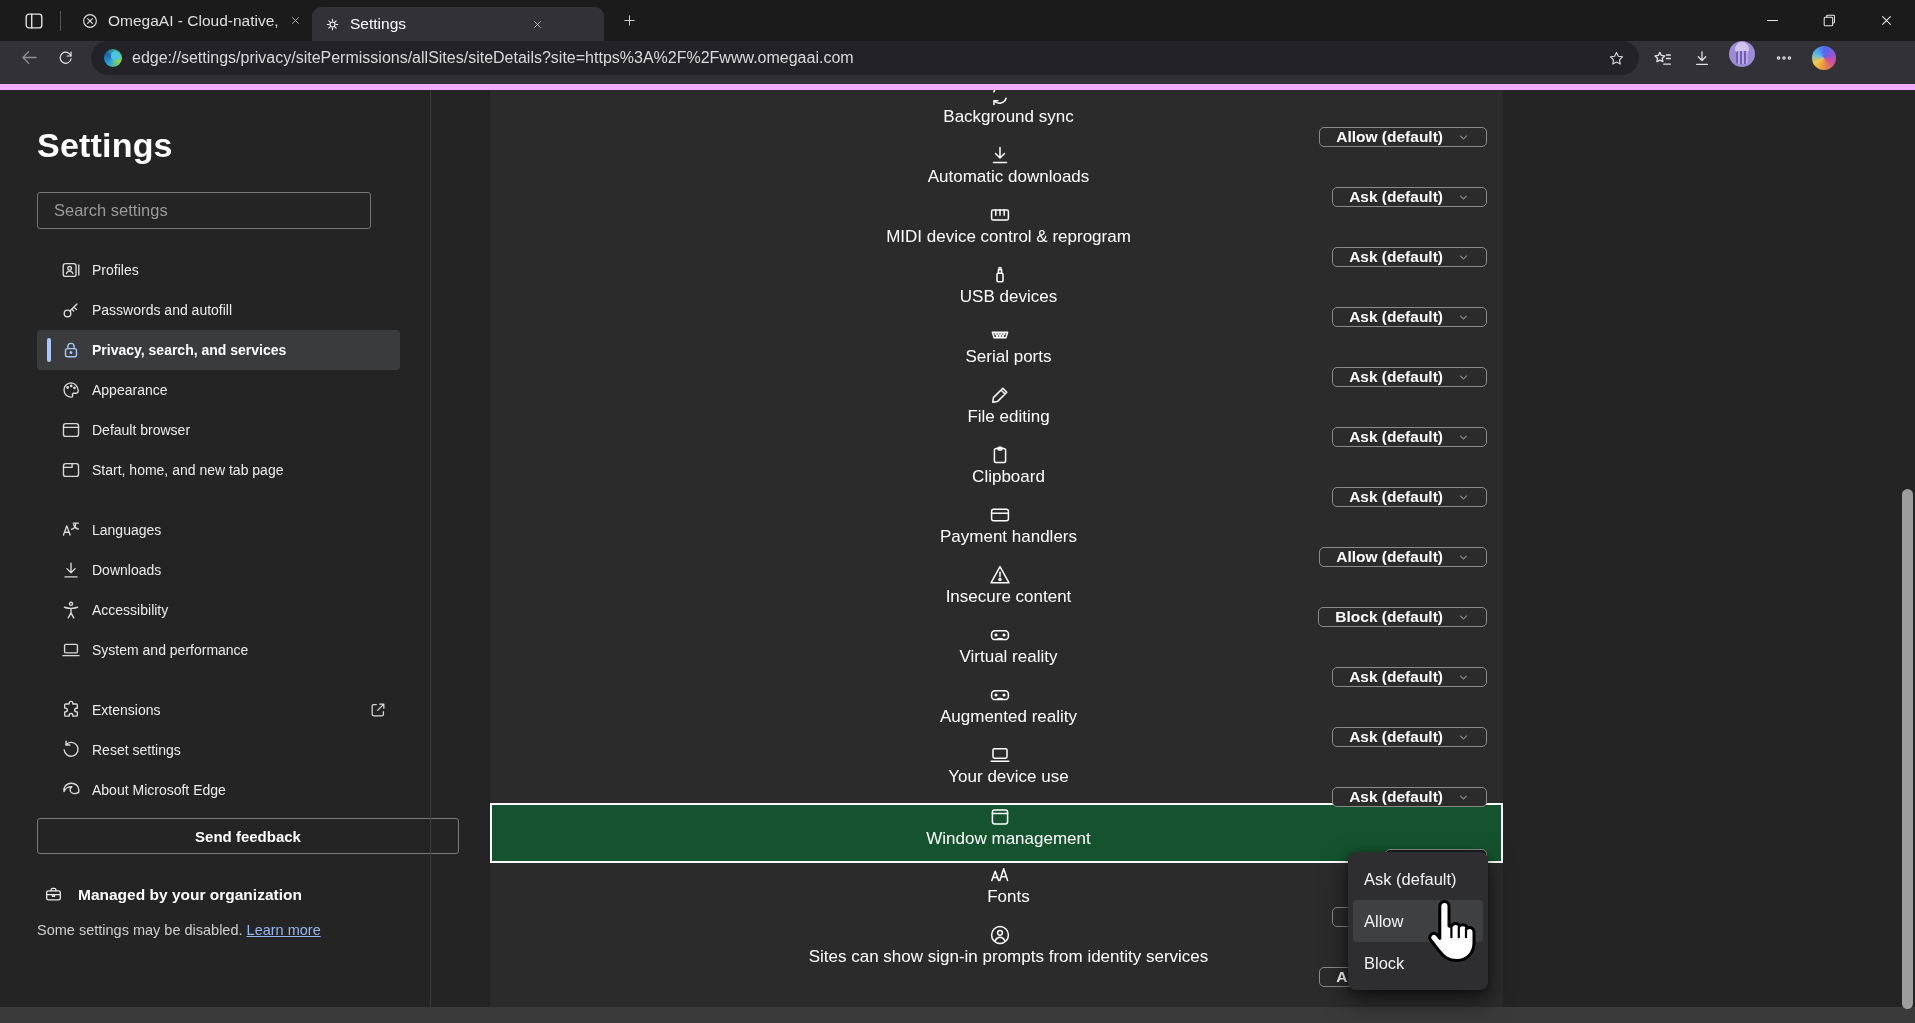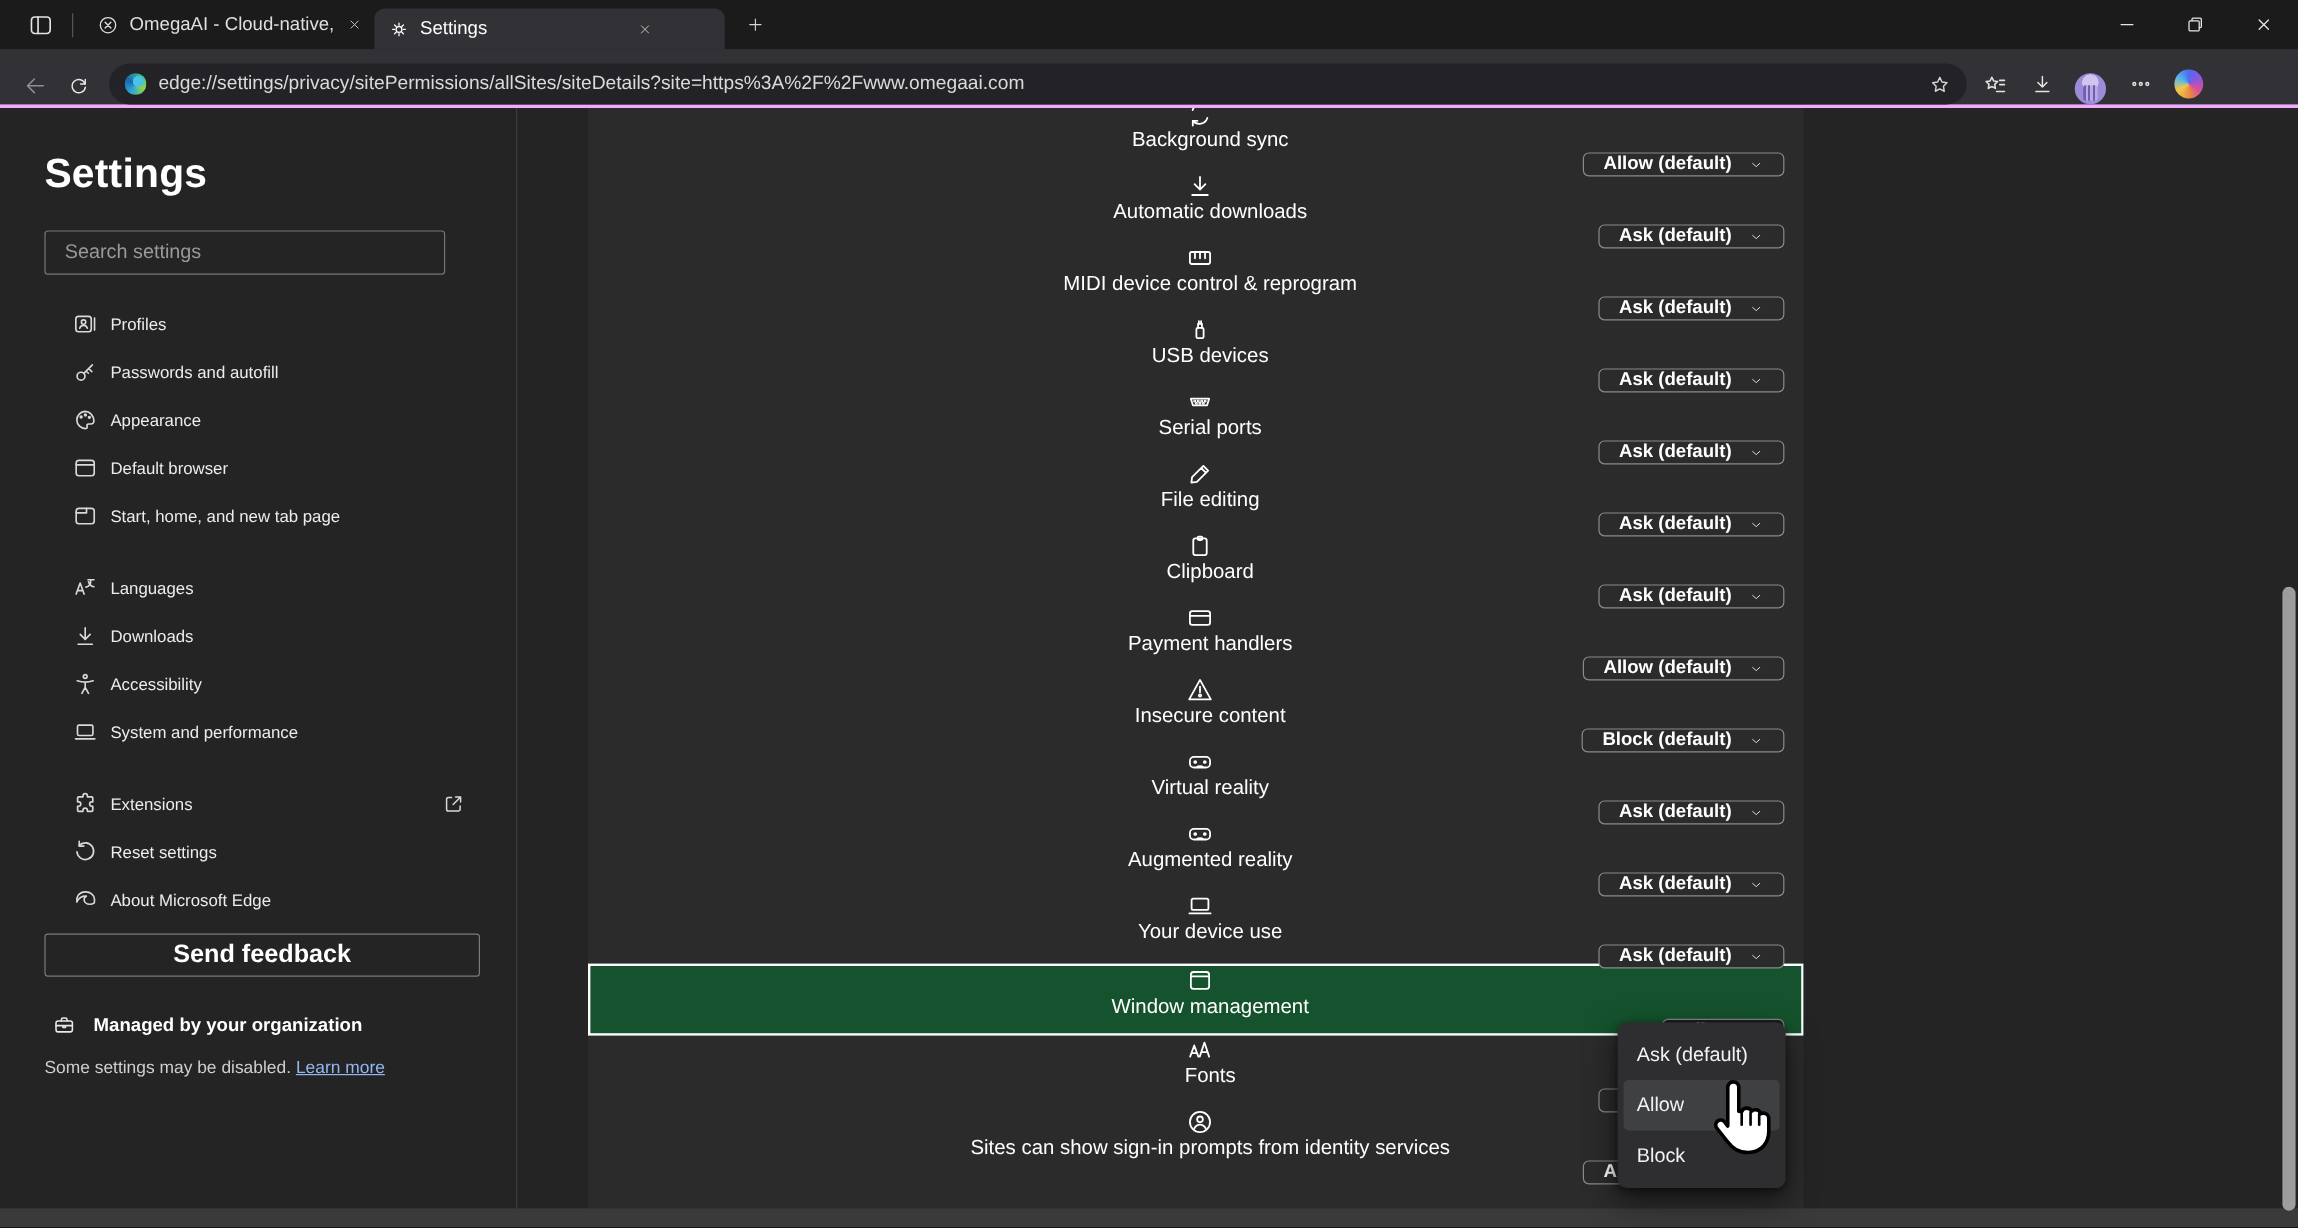--- a/index.html
+++ b/index.html
@@ -20,21 +20,21 @@
   .tab{ display:flex; align-items:center; gap:9px; height:41px; padding:0 10px; color:#dfdfdf; font-size:15.5px; }
   .tab .tab-title{ max-width:172px; overflow:hidden; white-space:nowrap; }
   .tab .tab-close{ color:#c9c9c9; display:flex; }
   .tab.active{ height:34px; align-self:flex-end; width:292px; background:#323236; border-radius:9px 9px 0 0; color:#fff; padding:0 12px; }
   .tab.active .tab-title{ flex:1; }
   .new-tab{ width:34px; height:30px; margin-left:8px; display:flex; align-items:center; justify-content:center; color:#d5d5d5; }
   .win-controls{ margin-left:auto; display:flex; height:41px; }
   .win-btn{ width:57px; height:41px; display:flex; align-items:center; justify-content:center; color:#e6e6e6; }
 
   
-  .toolbar{ position:absolute; left:0; top:41px; width:100%; height:49px; background:#323236; display:flex; align-items:flex-end; padding:0 13px; border-bottom:3px solid #f0abfc; }
+  .toolbar{ position:absolute; left:0; top:41px; width:100%; height:49px; background:#323236; display:flex; align-items:flex-start; padding:0 13px; border-bottom:6px solid #f0abfc; }
   .nav-btn{ width:32px; height:32px; display:flex; align-items:center; justify-content:center; border-radius:6px; }
   .nav-btn.back{ color:#8e8e93; }
   .nav-btn.refresh{ color:#e8e8e8; margin-left:4px; }
   .url-pill{ margin-left:10px; width:1548px; height:34px; background:#232327; border-radius:17px; display:flex; align-items:center; padding:0 13px; gap:10px; }
   .site-logo{ width:18px; height:18px; border-radius:50%; background:
       radial-gradient(circle at 62% 38%, #49c3e8 0 28%, transparent 29%),
       conic-gradient(from 210deg, #2aa7d8, #1c66b0, #35c08e, #8fd44a, #2aa7d8); flex:0 0 auto;}
   .url-text{ flex:1; font-size:16px; color:#dadada; white-space:nowrap; overflow:hidden; }
   .pill-star{ color:#d6d6d6; }
   .tb-icon{ width:34px; height:34px; margin-left:6px; display:flex; align-items:center; justify-content:center; color:#e3e3e3; }
@@ -51,21 +51,21 @@
   .sb-search{ margin-top:27px; width:334px; height:37px; background:transparent; border:1px solid #767676; border-radius:3px; color:#eee; font-size:16.5px; padding:0 16px; font-family:inherit; }
   .sb-search::placeholder{ color:#9a9a9a; }
   .sb-nav{ margin-top:21px; width:363px; }
   .sb-item{ position:relative; height:40px; border-radius:4px; display:flex; align-items:center; padding-left:23px; gap:10px; font-size:14px; color:#ececec; }
   .sb-item .icon{ width:22px; height:22px; color:#d9d9d9; }
   .sb-item.selected{ background:#3a3b3d; font-weight:700; color:#fff; }
   .sb-item.selected .icon{ color:#a8c7fa; }
   .sb-item.selected::before{ content:""; position:absolute; left:10px; top:8px; width:4px; height:24px; border-radius:2px; background:#a8c7fa; }
   .sb-item.gap{ margin-top:20px; }
   .sb-item .ext{ margin-left:auto; margin-right:12px; width:20px; height:20px; color:#d9d9d9; }
-  .sb-feedback{ margin-top:8px; width:363px; height:36px; border:1px solid #7a7a7a; border-radius:3px; background:transparent; color:#fff; font-size:21px; font-weight:600; font-family:inherit; }
+  .sb-feedback{ margin-top:8px; width:422px; height:36px; border:1px solid #7a7a7a; border-radius:3px; background:transparent; color:#fff; font-size:15px; font-weight:600; font-family:inherit; }
   .sb-managed{ margin-top:30px; display:flex; align-items:center; gap:14px; font-size:15.5px; font-weight:700; padding-left:6px; }
   .sb-managed .icon{ width:21px; height:21px; color:#e8e8e8; }
   .sb-note{ margin-top:17px; font-size:14.5px; color:#cfcfcf; }
   .sb-note a{ color:#93b8f1; }
 
   .v-divider{ position:absolute; left:430px; top:90px; height:917px; width:1px; background:#3c3c3c; }
 
   
   .content-card{ position:absolute; left:490px; top:90px; width:1013px; height:917px; background:#2b2b2b; overflow:hidden; }
   .rows{ margin-top:-7px; }
@@ -239,20 +239,30 @@
         </div>
         <div class="sb-item">
           <span class="icon">
             <svg class="stroked" width="22" height="22" viewBox="0 0 24 24">
               <circle cx="8.2" cy="15.8" r="3.6"></circle>
               <path d="M10.8 13.2l7.7-7.7M15.2 8.8l2.8 2.8M12.9 11.1l2 2"></path>
             </svg>
           </span>
           <span>Passwords and autofill</span>
         </div>
+        <div class="sb-item selected">
+          <span class="icon">
+            <svg class="stroked" width="22" height="22" viewBox="0 0 24 24">
+              <rect x="6" y="10.5" width="12" height="8.8" rx="2.2"></rect>
+              <path d="M8.6 10.5V8.2a3.4 3.4 0 0 1 6.8 0v2.3"></path>
+              <circle cx="12" cy="14.8" r=".9" fill="currentColor" stroke="none"></circle>
+            </svg>
+          </span>
+          <span>Privacy, search, and services</span>
+        </div>
         <div class="sb-item">
           <span class="icon">
             <svg class="stroked" width="22" height="22" viewBox="0 0 24 24">
               <path d="M12 4.2a7.8 7.8 0 1 0 .4 15.6c1.3-.1 1.7-1.1 1.3-2-.5-1.1.1-2.2 1.4-2.2h2.1c1.6 0 2.8-1.2 2.7-2.8C19.6 8 16.2 4.2 12 4.2z"></path>
               <circle cx="8.3" cy="9.3" r=".8" fill="currentColor" stroke="none"></circle>
               <circle cx="12.2" cy="7.5" r=".8" fill="currentColor" stroke="none"></circle>
               <circle cx="15.8" cy="9.6" r=".8" fill="currentColor" stroke="none"></circle>
             </svg>
           </span>
           <span>Appearance</span>

